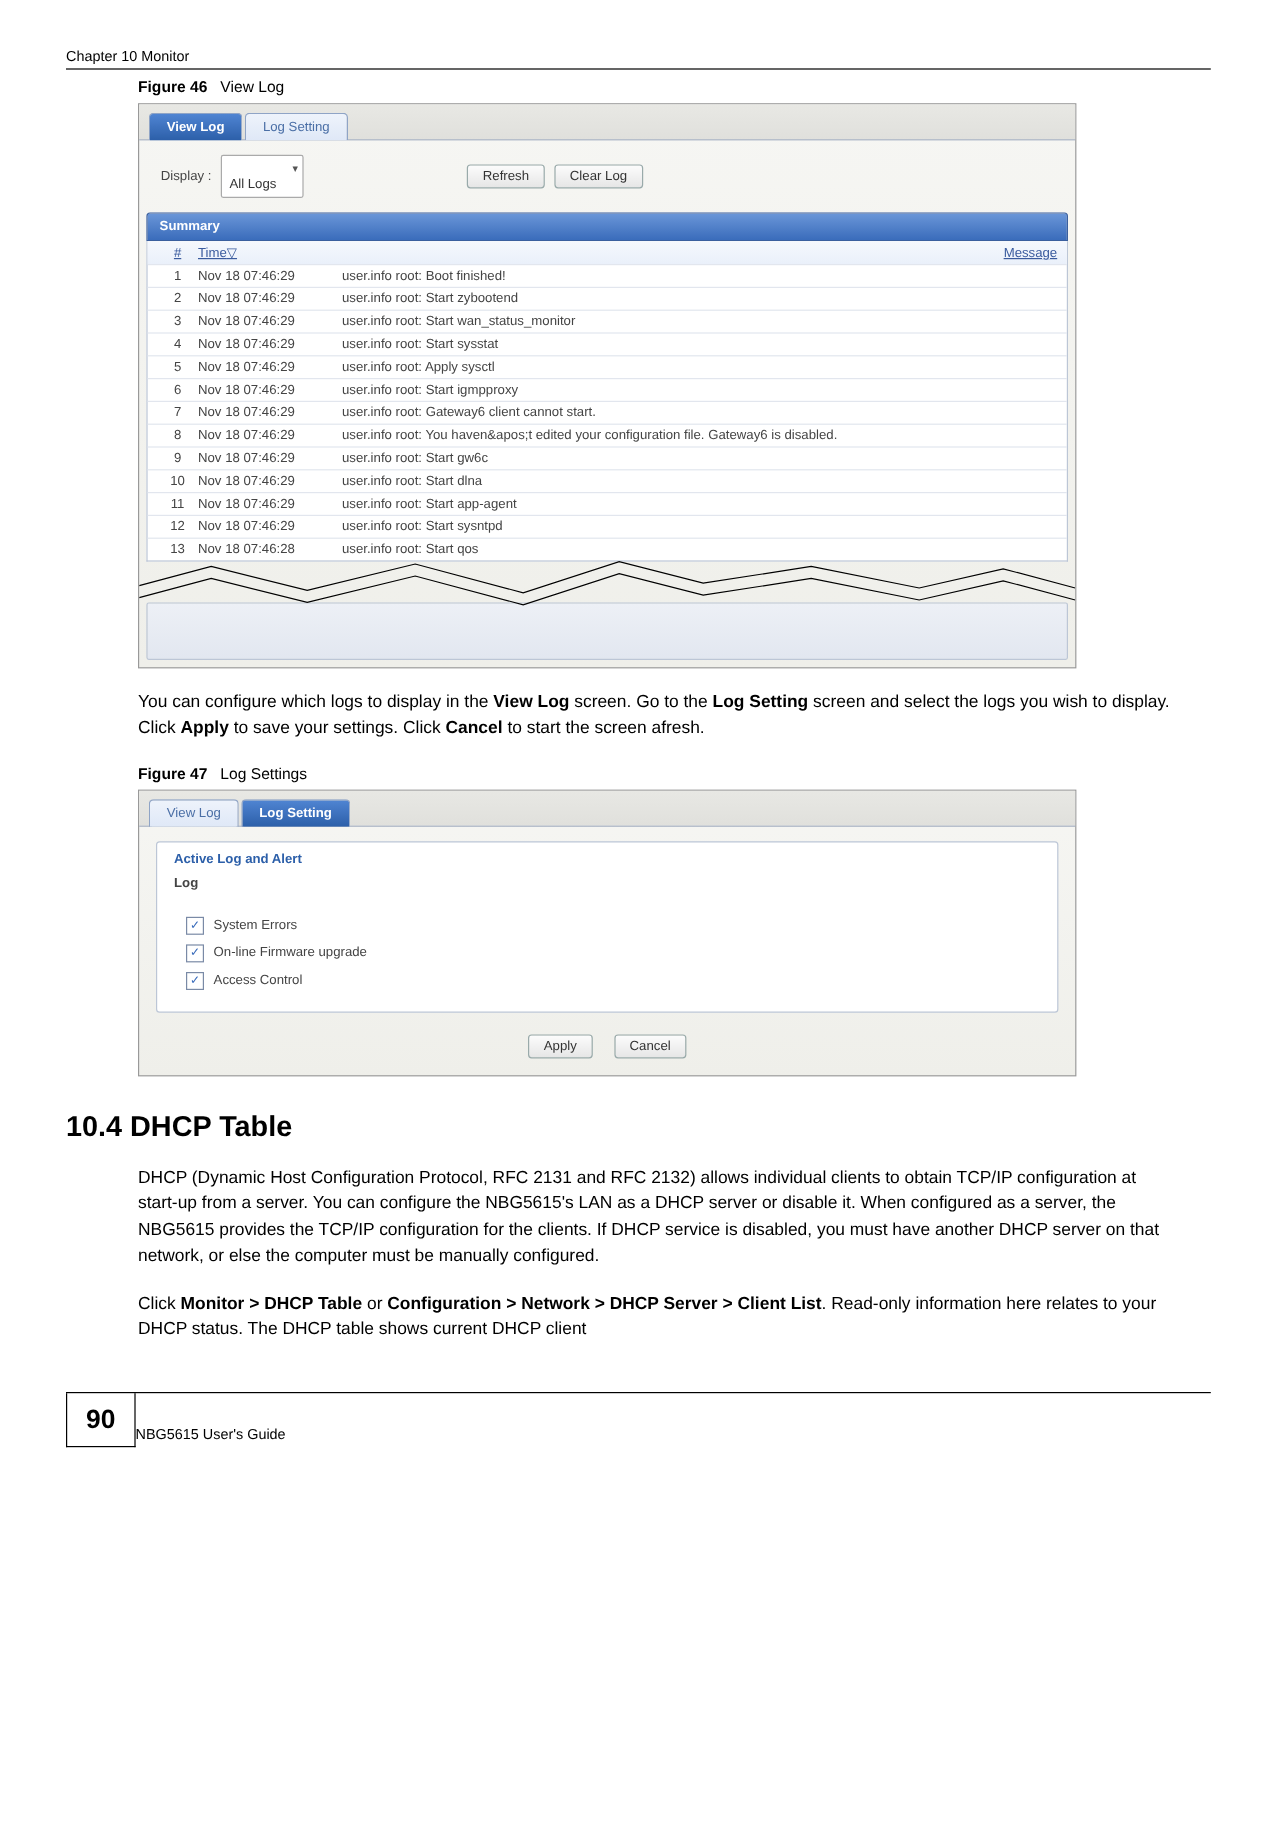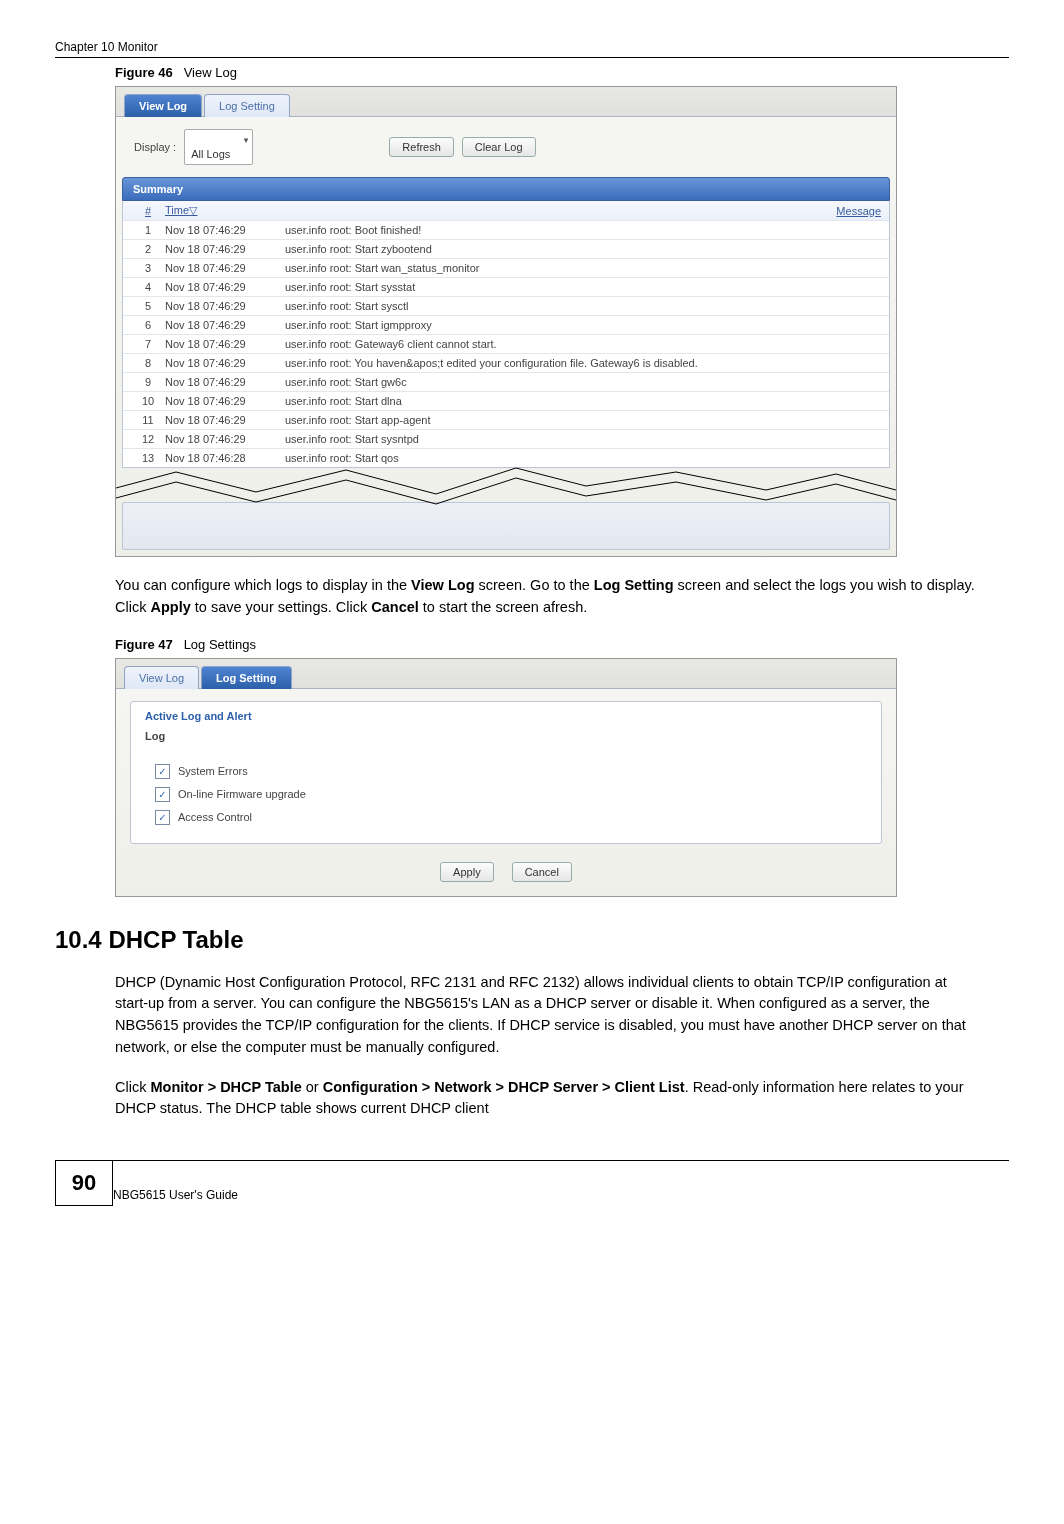--- a/index.html
+++ b/index.html
@@ -280,21 +280,21 @@
           <div class="col-m">user.info root: Start wan_status_monitor</div>
         </div>
       <div class="log-row">
           <div class="col-n">4</div>
           <div class="col-t">Nov 18 07:46:29</div>
           <div class="col-m">user.info root: Start sysstat</div>
         </div>
       <div class="log-row">
           <div class="col-n">5</div>
           <div class="col-t">Nov 18 07:46:29</div>
-          <div class="col-m">user.info root: Start sysctl</div>
+          <div class="col-m">user.info root: Apply sysctl</div>
         </div>
       <div class="log-row">
           <div class="col-n">6</div>
           <div class="col-t">Nov 18 07:46:29</div>
           <div class="col-m">user.info root: Start igmpproxy</div>
         </div>
       <div class="log-row">
           <div class="col-n">7</div>
           <div class="col-t">Nov 18 07:46:29</div>
           <div class="col-m">user.info root: Gateway6 client cannot start.</div>

